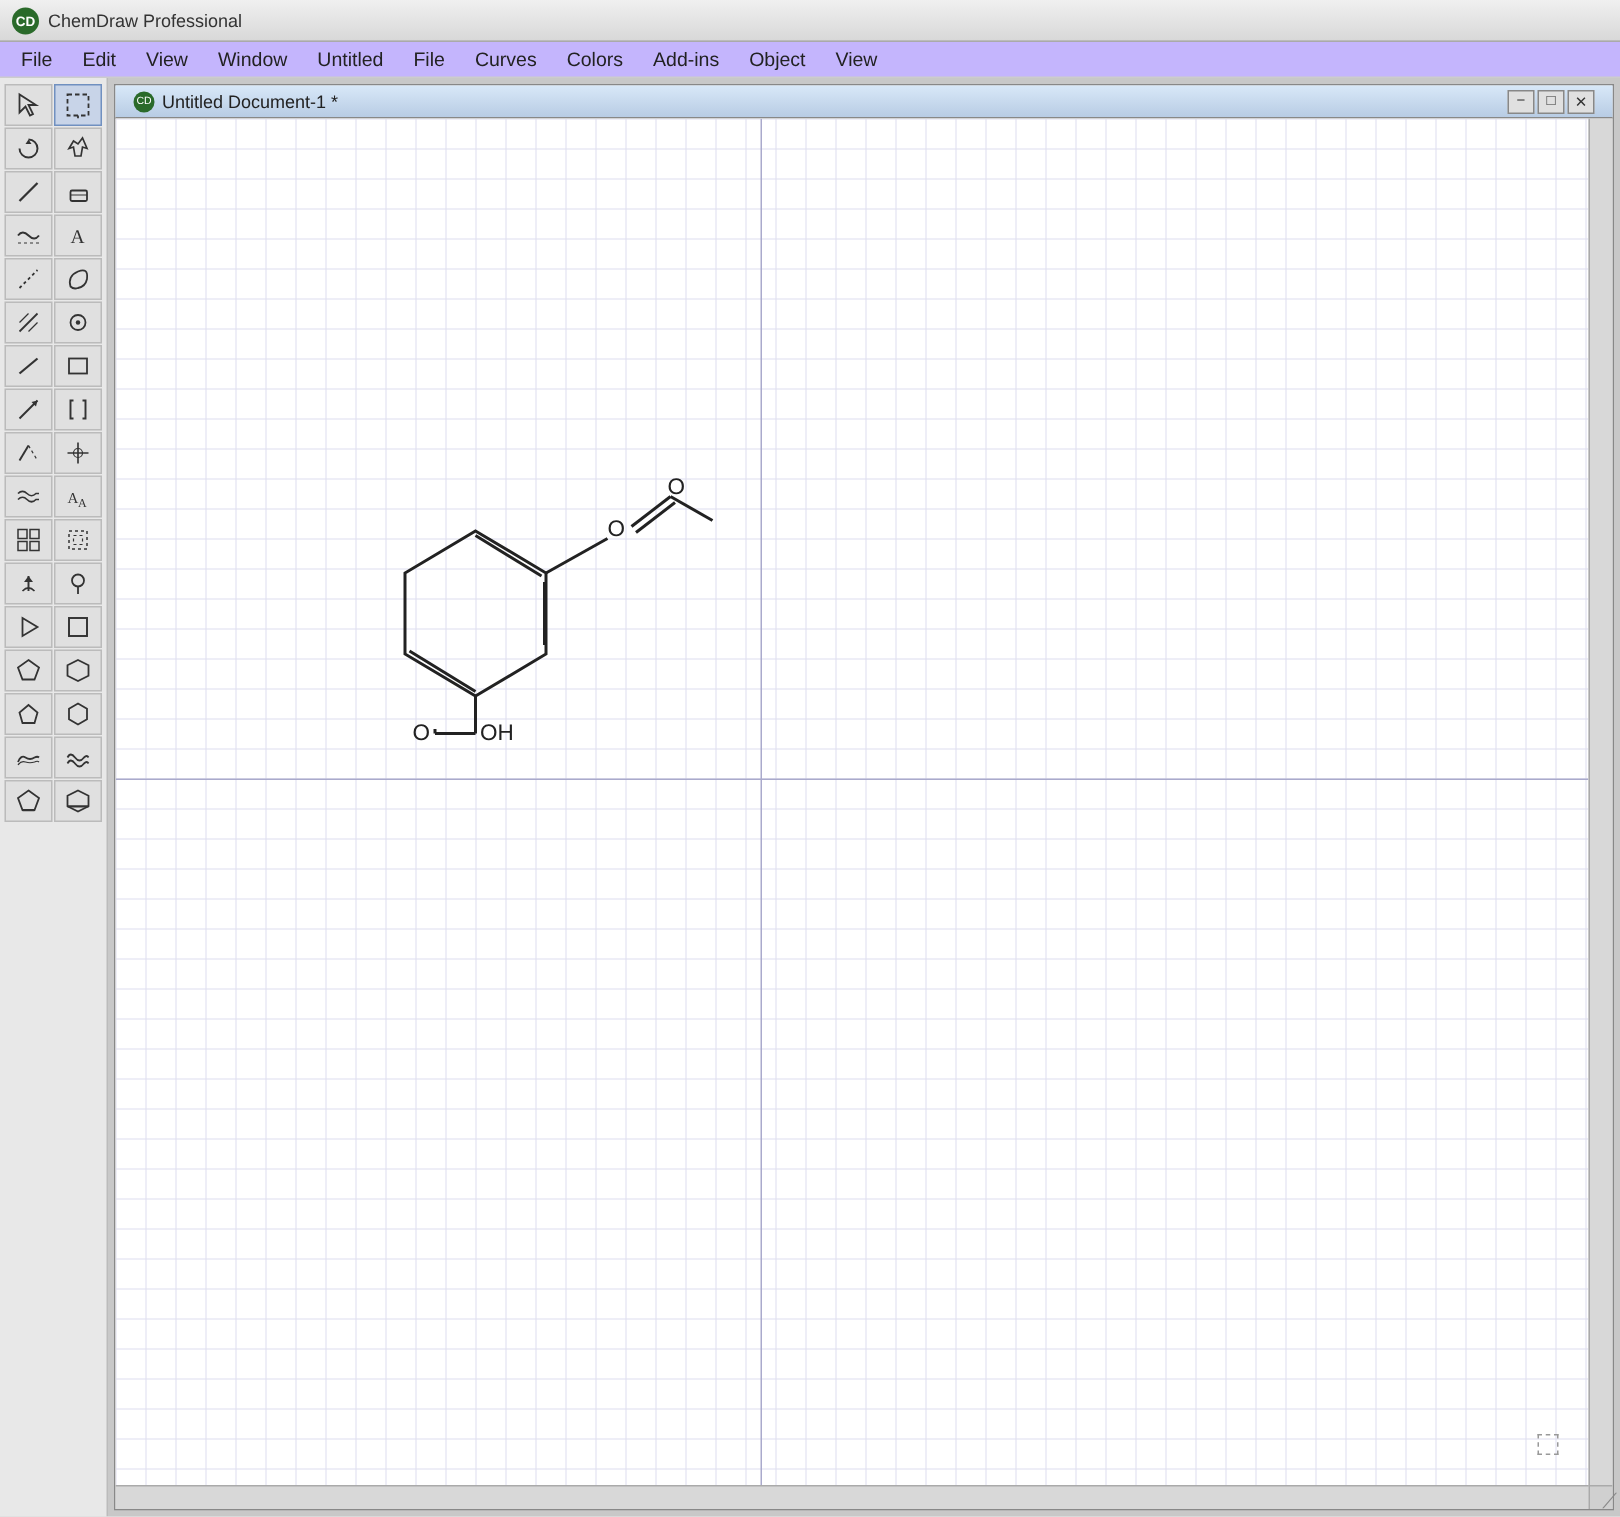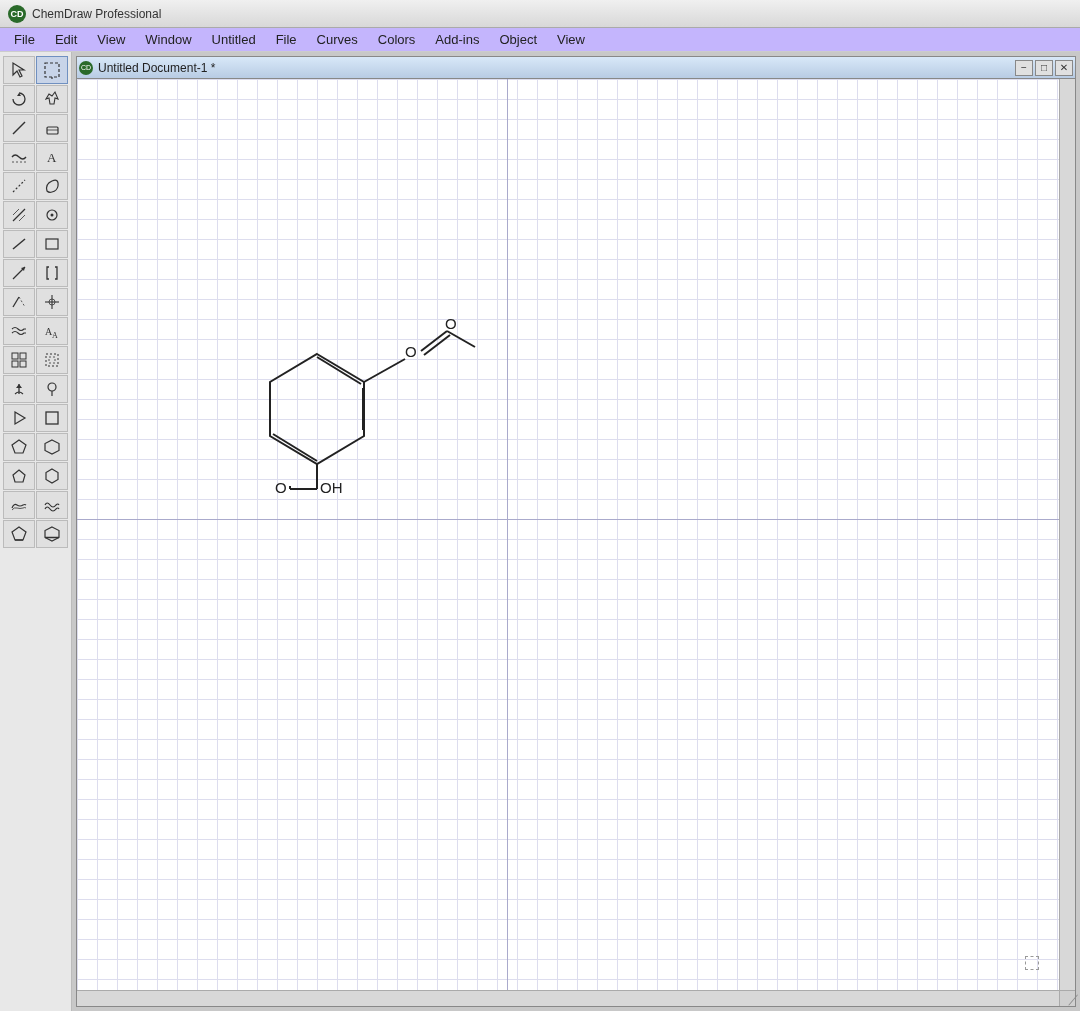--- a/index.html
+++ b/index.html
@@ -115,21 +115,21 @@
       border: 1px solid #888;
       display: flex;
       flex-direction: column;
       position: relative;
     }
     #doc-titlebar {
       background: linear-gradient(to bottom, #d8e8f8, #b8cce4);
       height: 22px;
       display: flex;
       align-items: center;
-      padding: 0 2px;
+      padding: 0 12px;
       border-bottom: 1px solid #888;
     }
     #doc-icon {
       width: 14px;
       height: 14px;
       background: #2a6a2a;
       border-radius: 50%;
       margin-right: 5px;
       display: flex;
       align-items: center;

